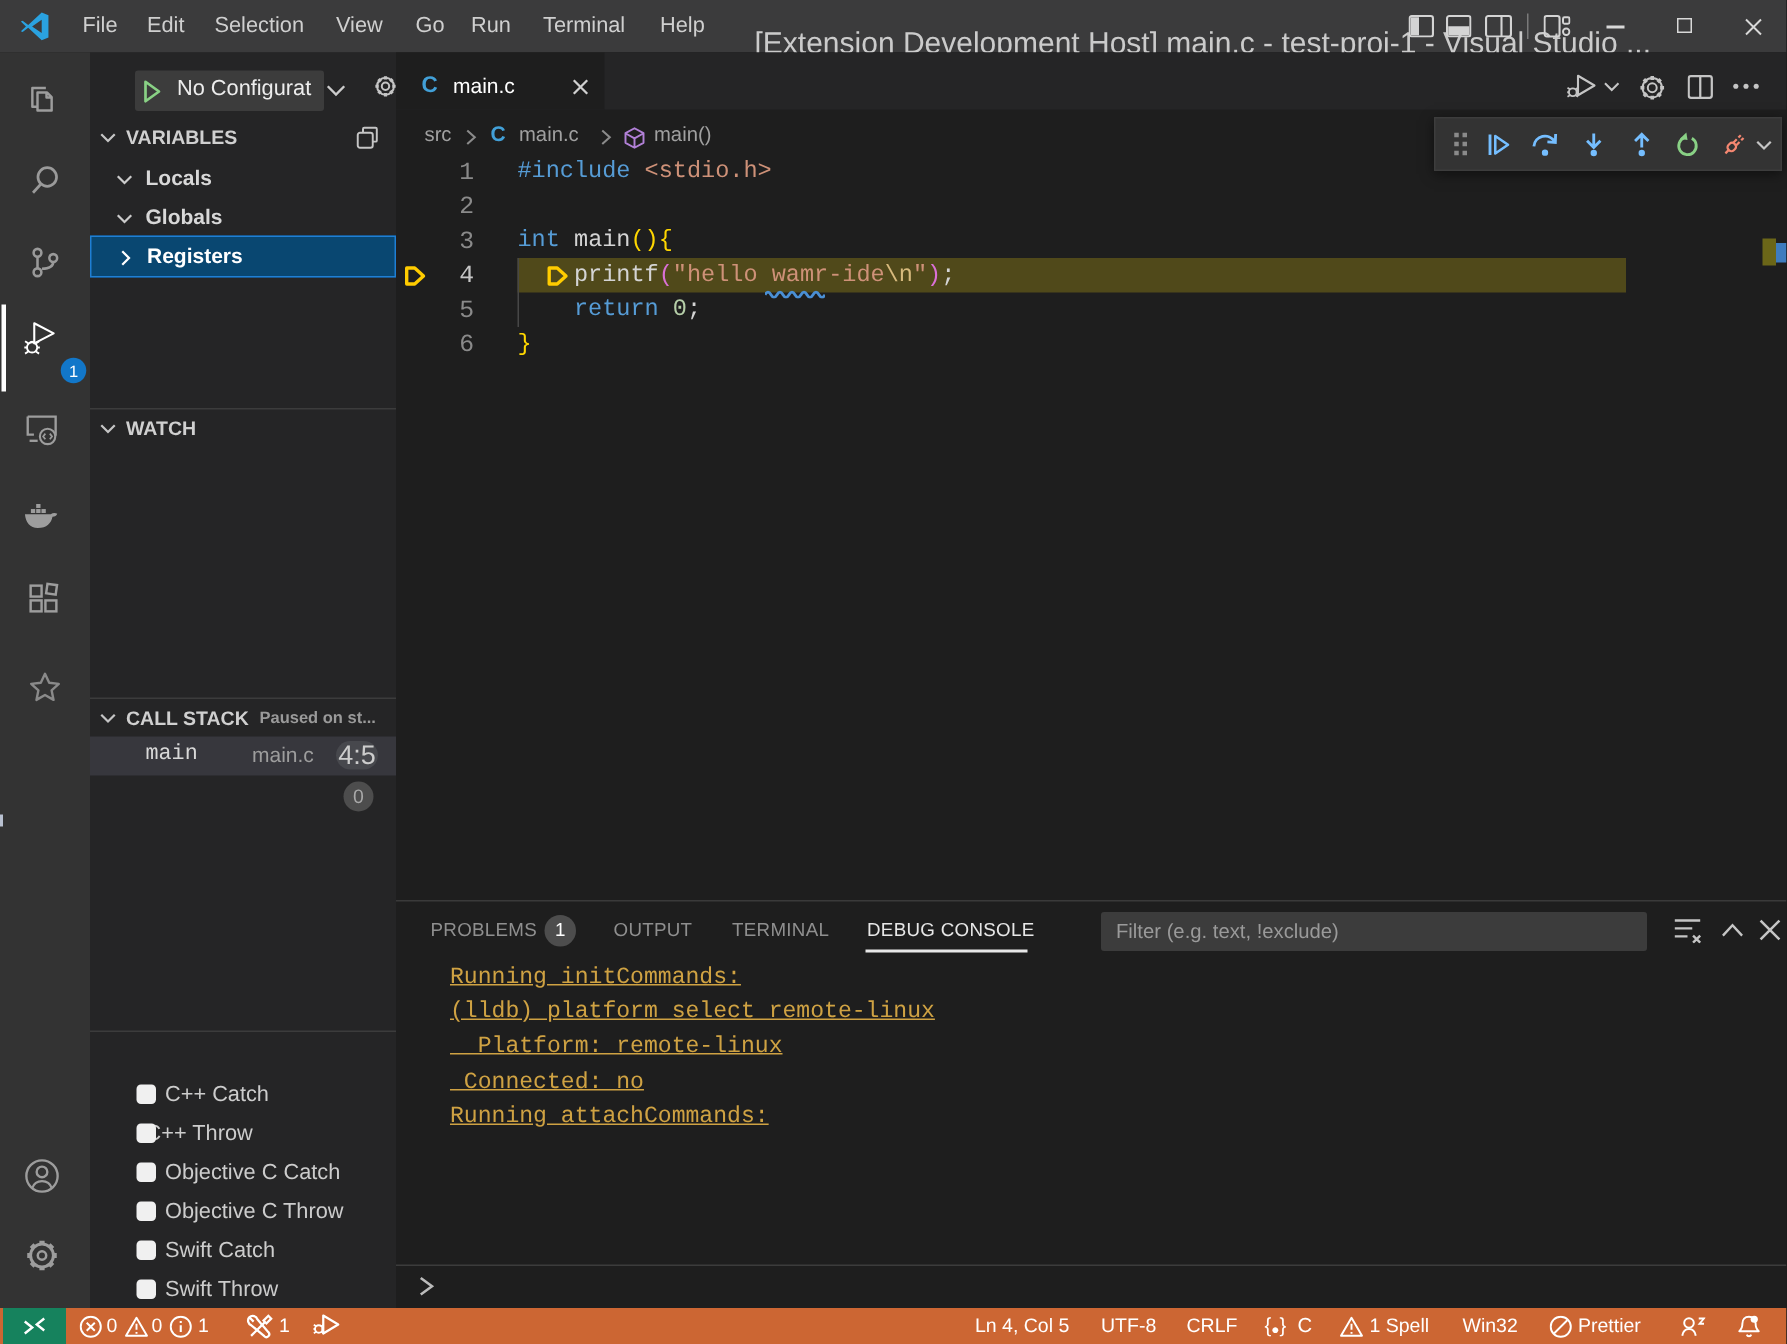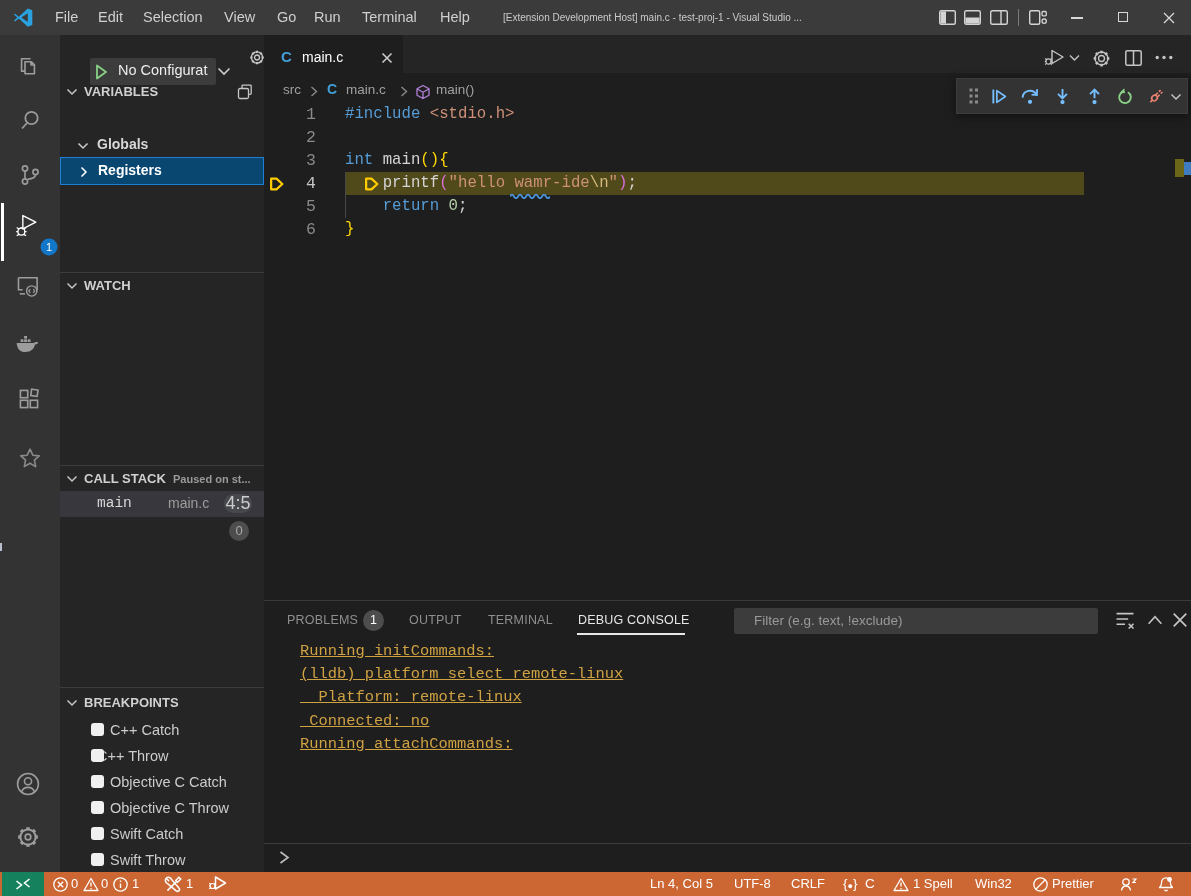--- a/index.html
+++ b/index.html
@@ -6,21 +6,21 @@
 html,body { width:1191px; height:896px; background:#1e1e1e; overflow:hidden; }
 body { font-family:"Liberation Sans", sans-serif; color:#cccccc; }
 #root { position:relative; width:1191px; height:896px; background:#1e1e1e;padding-left:32px; }
 .abs { position:absolute; }
 .mono { font-family:"Liberation Mono", monospace; }
 svg { display:block; }
 
 
 #titlebar { left:0; top:0; width:1191px; height:35px; background:#3b3b3c; }
 .menuitem { position:absolute; top:0; height:35px; line-height:35px; font-size:14.5px; color:#cfcfcf; }
-#wintitle { position:absolute; top:0; height:21px; line-height:35px; font-size:10px; color:#cbcbcb; left:503px; }
+#wintitle { position:absolute; top:12px; height:21px; line-height:35px; font-size:20px; color:#cbcbcb; left:503px; }
 
 
 #activitybar { left:0; top:35px; width:60px; height:837px; background:#333333; }
 .abicon { position:absolute; left:18px; width:24px; height:24px; }
 
 
 #sidebar { left:60px; top:35px; width:204px; height:837px; background:#252526; font-size:14px; overflow:hidden; }
 .sechead { position:absolute; left:0; width:204px; height:26px; font-weight:bold; font-size:13px; color:#d0d0d0; }
 .sechead .chev { position:absolute; left:6px; top:7px; }
 .sechead .lbl { position:absolute; left:24px; top:5px; }
@@ -164,21 +164,21 @@
         <g stroke-width="4.2">
           <path d="M14.5 2.6 v3.2 M14.5 23.2 v3.2 M2.6 14.5 h3.2 M23.2 14.5 h3.2 M6.1 6.1 l2.3 2.3 M20.6 20.6 l2.3 2.3 M22.9 6.1 l-2.3 2.3 M8.4 20.6 l-2.3 2.3"></path>
         </g>
       </g>
     </svg>
 
     <div class="abs" style="left:0;top:508px;width:2px;height:8px;background:#b8c0d0"></div>
   </div>
   <div id="sidebar" class="abs">
 
-    <div class="abs" style="left:30px;top:23px;width:126px;height:27px;background:#3c3c3c;border-radius:2px">
+    <div class="abs" style="left:30px;top:12px;width:126px;height:27px;background:#3c3c3c;border-radius:2px">
       <svg class="abs" style="left:5px;top:5.5px" width="13" height="16" viewBox="0 0 13 16">
         <path d="M2 1.5 L11 8 2 14.5 Z" fill="none" stroke="#89d185" stroke-width="1.8" stroke-linejoin="round"></path>
       </svg>
       <span class="abs" style="left:28px;top:4px;font-size:14.5px;color:#ededed;width:102px;overflow:hidden;white-space:nowrap">No Configurat</span>
       <svg class="abs" style="left:127px;top:9px" width="14" height="9" viewBox="0 0 14 9">
         <path d="M1.5 1.5 L7 7 12.5 1.5" fill="none" stroke="#cccccc" stroke-width="1.6"></path>
       </svg>
     </div>
     <svg class="abs" style="left:188px;top:13px" width="18" height="19" viewBox="0 0 16 16">
       <g stroke="#c5c5c5" stroke-width="1.2" fill="none">
@@ -195,20 +195,26 @@
           <path d="M1.5 3.5 L6 8 10.5 3.5" fill="none" stroke="#c5c5c5" stroke-width="1.5"></path>
         </svg>
       <span class="lbl">VARIABLES</span>
       <svg class="abs" style="left:177px;top:5px" width="16" height="16" viewBox="0 0 16 16">
         <g fill="none" stroke="#c5c5c5" stroke-width="1.3">
           <rect x="1.5" y="4.5" width="10" height="10" rx="1.5"></rect>
           <path d="M5 4.5 V2 a0.8 0.8 0 0 1 0.8-0.8 H13.4 a0.8 0.8 0 0 1 0.8 0.8 V9.6 a0.8 0.8 0 0 1-0.8 0.8 H11.5"></path>
         </g>
       </svg>
     </div>
+    <div class="treerow" style="top:71px">
+      <svg class="abs" style="left:17px;top:8px" width="12" height="12" viewBox="0 0 12 12">
+          <path d="M1.5 3.5 L6 8 10.5 3.5" fill="none" stroke="#cccccc" stroke-width="1.5"></path>
+        </svg>
+      <span class="abs" style="left:37px;top:4px;font-weight:bold;color:#d8d8d8">Locals</span>
+    </div>
     <div class="treerow" style="top:97px">
       <svg class="abs" style="left:17px;top:8px" width="12" height="12" viewBox="0 0 12 12">
           <path d="M1.5 3.5 L6 8 10.5 3.5" fill="none" stroke="#cccccc" stroke-width="1.5"></path>
         </svg>
       <span class="abs" style="left:37px;top:4px;font-weight:bold;color:#d8d8d8">Globals</span>
     </div>
     <div class="treerow" style="top:122px;height:28px;background:#094771;border:1px solid #1f7fd4">
       <svg class="abs" style="left:17px;top:8px" width="12" height="12" viewBox="0 0 12 12">
           <path d="M3.5 1.5 L8 6 3.5 10.5" fill="none" stroke="#ffffff" stroke-width="1.5"></path>
         </svg>
@@ -232,26 +238,20 @@
       <span class="abs" style="left:113px;top:7px;font-size:11px;font-weight:bold;color:#9a9a9a">Paused on st...</span>
     </div>
     <div class="abs" style="left:0;top:456px;width:204px;height:26px;background:#37373d">
       <span class="abs mono" style="left:37px;top:4px;font-size:14.5px;color:#d8d8d8">main</span>
       <span class="abs" style="left:108px;top:4px;font-size:14px;color:#9d9d9d">main.c</span>
       <span class="abs" style="left:164px;top:3px;width:28px;height:19px;background:#47484d;border-radius:10px;text-align:center;font-size:18px;line-height:19px;color:#cccccc">4:5</span>
     </div>
     <div class="abs" style="left:169px;top:486px;width:20px;height:20px;background:#4d4d4d;border-radius:10px;text-align:center;font-size:13px;line-height:20px;color:#a8a8a8">0</div>
 
     <div class="divline" style="top:652px"></div>
-    <div class="sechead" style="top:655px">
-      <svg class="chev" width="12" height="12" viewBox="0 0 12 12">
-          <path d="M1.5 3.5 L6 8 10.5 3.5" fill="none" stroke="#c5c5c5" stroke-width="1.5"></path>
-        </svg>
-      <span class="lbl">BREAKPOINTS</span>
-    </div>
     <div class="checkrow" style="top:687px"><span class="checkbox"></span><span style="margin-left:19px">C++ Catch</span></div>
     <div class="checkrow" style="top:713px"><span class="checkbox"></span><span style="margin-left:6px">C++ Throw</span></div>
     <div class="checkrow" style="top:739px"><span class="checkbox"></span><span style="margin-left:19px">Objective C Catch</span></div>
     <div class="checkrow" style="top:765px"><span class="checkbox"></span><span style="margin-left:19px">Objective C Throw</span></div>
     <div class="checkrow" style="top:791px"><span class="checkbox"></span><span style="margin-left:19px">Swift Catch</span></div>
     <div class="checkrow" style="top:817px"><span class="checkbox"></span><span style="margin-left:19px">Swift Throw</span></div>
   </div>
   <div id="editor" class="abs">
     <div id="tabstrip">
       <div id="tab1">
@@ -386,21 +386,21 @@
     </div>
   </div>
   <div class="abs" style="left:264px;top:600px;width:927px;height:1px;background:#3a3a3a"></div>
   <div id="panel" class="abs">
     <span class="ptab" style="left:23px">PROBLEMS</span>
     <span class="abs" style="left:99px;top:5px;width:21px;height:21px;background:#4d4d4d;border-radius:11px;text-align:center;font-size:12.5px;line-height:21px;color:#ffffff">1</span>
     <span class="ptab" style="left:145px">OUTPUT</span>
     <span class="ptab" style="left:224px">TERMINAL</span>
     <span class="ptab" style="left:314px;color:#e7e7e7">DEBUG CONSOLE</span>
     <div class="abs" style="left:313px;top:28px;width:108px;height:2px;background:#e7e7e7"></div>
-    <div class="abs" style="left:470px;top:3px;width:364px;height:26px;background:#3c3c3c;border-radius:2px;color:#9a9a9a;font-size:13.5px;line-height:26px"><span style="margin-left:20px">Filter (e.g. text, !exclude)</span></div>
+    <div class="abs" style="left:470px;top:3px;width:364px;height:26px;background:#3c3c3c;border-radius:2px;color:#9a9a9a;font-size:13.5px;line-height:26px"><span style="margin-left:10px">Filter (e.g. text, !exclude)</span></div>
     <svg class="abs" style="left:851px;top:6px" width="20" height="18" viewBox="0 0 18 17">
       <g stroke="#c5c5c5" stroke-width="1.5" fill="none">
         <path d="M1 2.5 H17 M1 7.5 H12 M1 12.5 H9"></path>
         <path d="M12.5 12 L17 16.5 M17 12 L12.5 16.5"></path>
       </g>
     </svg>
     <svg class="abs" style="left:883px;top:9px" width="16" height="12" viewBox="0 0 15 11">
         <path d="M1.5 9 L7.5 2.5 13.5 9" fill="none" stroke="#c5c5c5" stroke-width="1.5"></path>
       </svg>
     <svg class="abs" style="left:908px;top:7px" width="16" height="16" viewBox="0 0 14 14">

